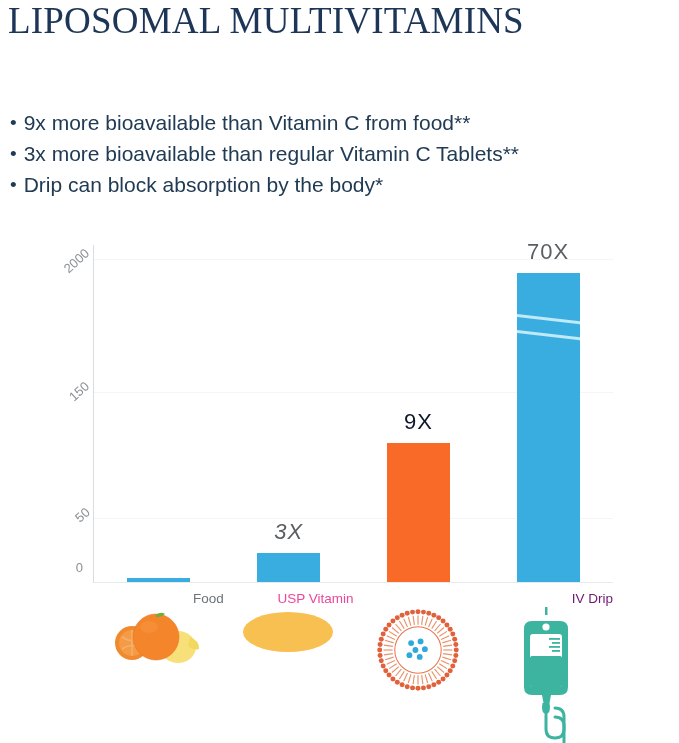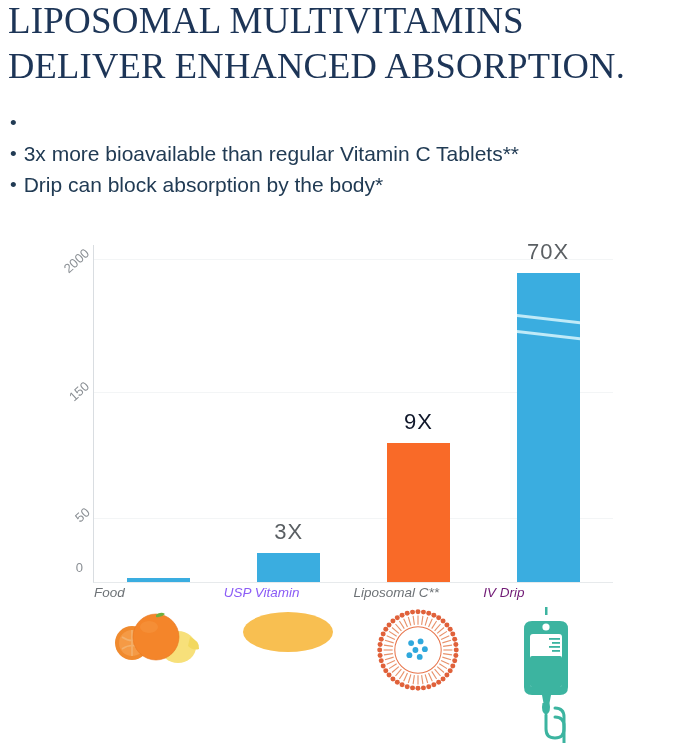--- a/index.html
+++ b/index.html
@@ -133,26 +133,25 @@
     width: 130%;
     height: 2.5px;
     background: #bfeaf8;
     transform: rotate(6.5deg);
   }
   .xlabel {
     position: absolute;
     top: 100%;
     left: 0;
     width: 100%;
-    text-align: left;
+    text-align: right;
     color: #6d7276;
     font-size: 13.5px;
-    padding-top: 3px;
+    padding-top: 9px;
     white-space: nowrap;
-    font-style: italic;
   }
 
   
   #icons {
     position: absolute;
     left: 93px;
     top: 605px;
     width: 520px;
     height: 138px;
     display: flex;
@@ -164,26 +163,26 @@
     justify-content: center;
     align-items: flex-start;
     padding-top: 2px;
   }
 </style>
 </head>
 <body>
 
 <div id="headline">
   <div class="headline-line l1">LIPOSOMAL MULTIVITAMINS</div>
-  <div class="headline-line l2">DELIVER ENHANCED ABSORPTION.</div>
 </div>
 
 <div id="bullets">
   <div class="bullet">
     <span class="bullet-dot">•</span>
+    <span>9x more bioavailable than Vitamin C from food**</span>
   </div>
   <div class="bullet">
     <span class="bullet-dot">•</span>
     <span>3x more bioavailable than regular Vitamin C Tablets**</span>
   </div>
   <div class="bullet">
     <span class="bullet-dot">•</span>
     <span>Drip can block absorption by the body*</span>
   </div>
 </div>
@@ -202,28 +201,27 @@
         <div class="ytick" style="bottom: 63.0597px; color: rgb(138, 143, 148);">50</div>
         <div class="ytick zero" style="bottom: 0px; color: rgb(138, 143, 148);">0</div>
       </div>
 
     <div class="bars" id="bars-layer">
         <div class="bar-cell">
           <div class="bar-rect" style="height: 3.78358px; background: rgb(58, 173, 224);"></div>
           <div class="xlabel" style="color: rgb(109, 114, 118);">Food</div>
         </div>
         <div class="bar-cell">
-          <div class="bar-value" style="bottom: 37.0075px; color: rgb(90, 95, 99);">3X</div>
+          <div class="bar-value" style="bottom: 37.0075px; color: rgb(90, 95, 99); font-style: italic;">3X</div>
           <div class="bar-rect" style="height: 29.0075px; background: rgb(58, 173, 224);"></div>
-          <div class="xlabel" style="color: #8b5cf6;">USP Vitamin</div>
+          <div class="xlabel" style="color: #ec4899;">USP Vitamin</div>
         </div>
         <div class="bar-cell">
           <div class="bar-value" style="bottom: 146.731px; color: #0f172a;">9X</div>
           <div class="bar-rect" style="height: 138.731px; background: rgb(249, 106, 40);"></div>
-          <div class="xlabel" style="color: rgb(109, 114, 118);">Liposomal C**</div>
         </div>
         <div class="bar-cell">
           <div class="bar-value" style="bottom: 316.993px; color: rgb(90, 95, 99);">70X</div>
           <div class="bar-rect" style="height: 308.993px; background: rgb(58, 173, 224);">
             <div class="break-line" style="bottom: 261.099px; background: rgb(191, 234, 248);"></div>
             <div class="break-line" style="bottom: 245.649px; background: rgb(191, 234, 248);"></div>
           </div>
           <div class="xlabel" style="color: #701a75;">IV Drip</div>
         </div>
       </div>

